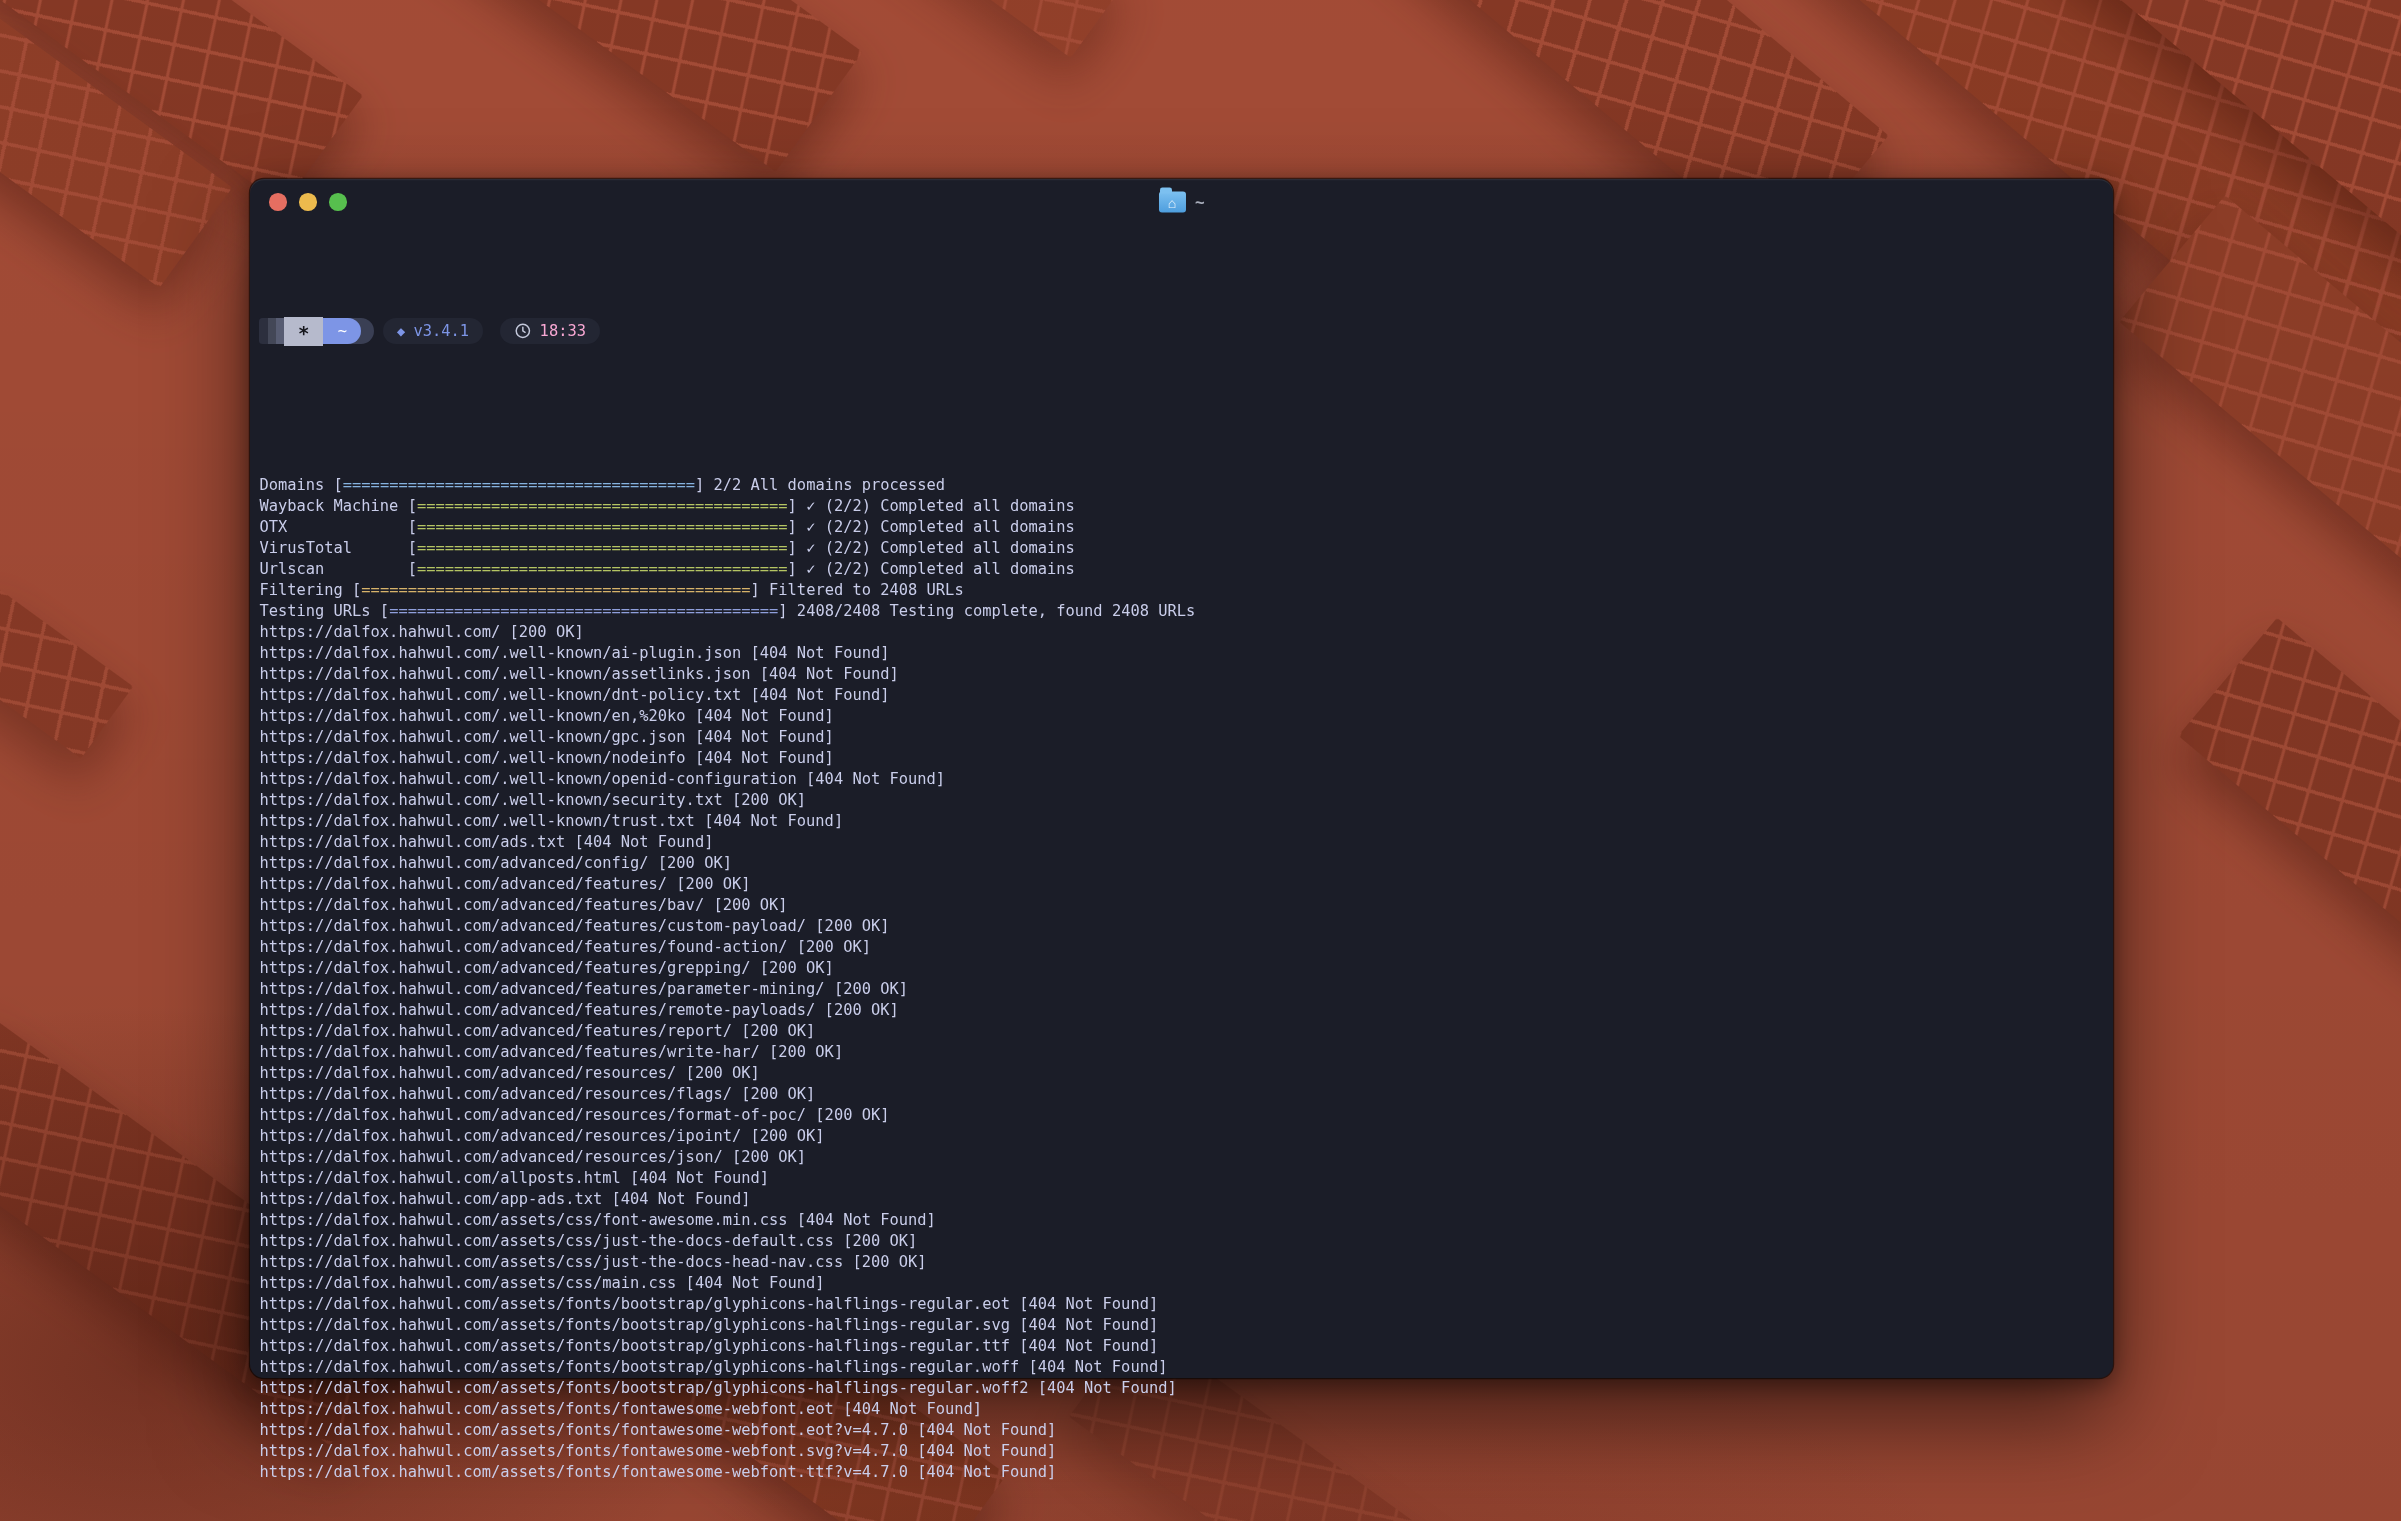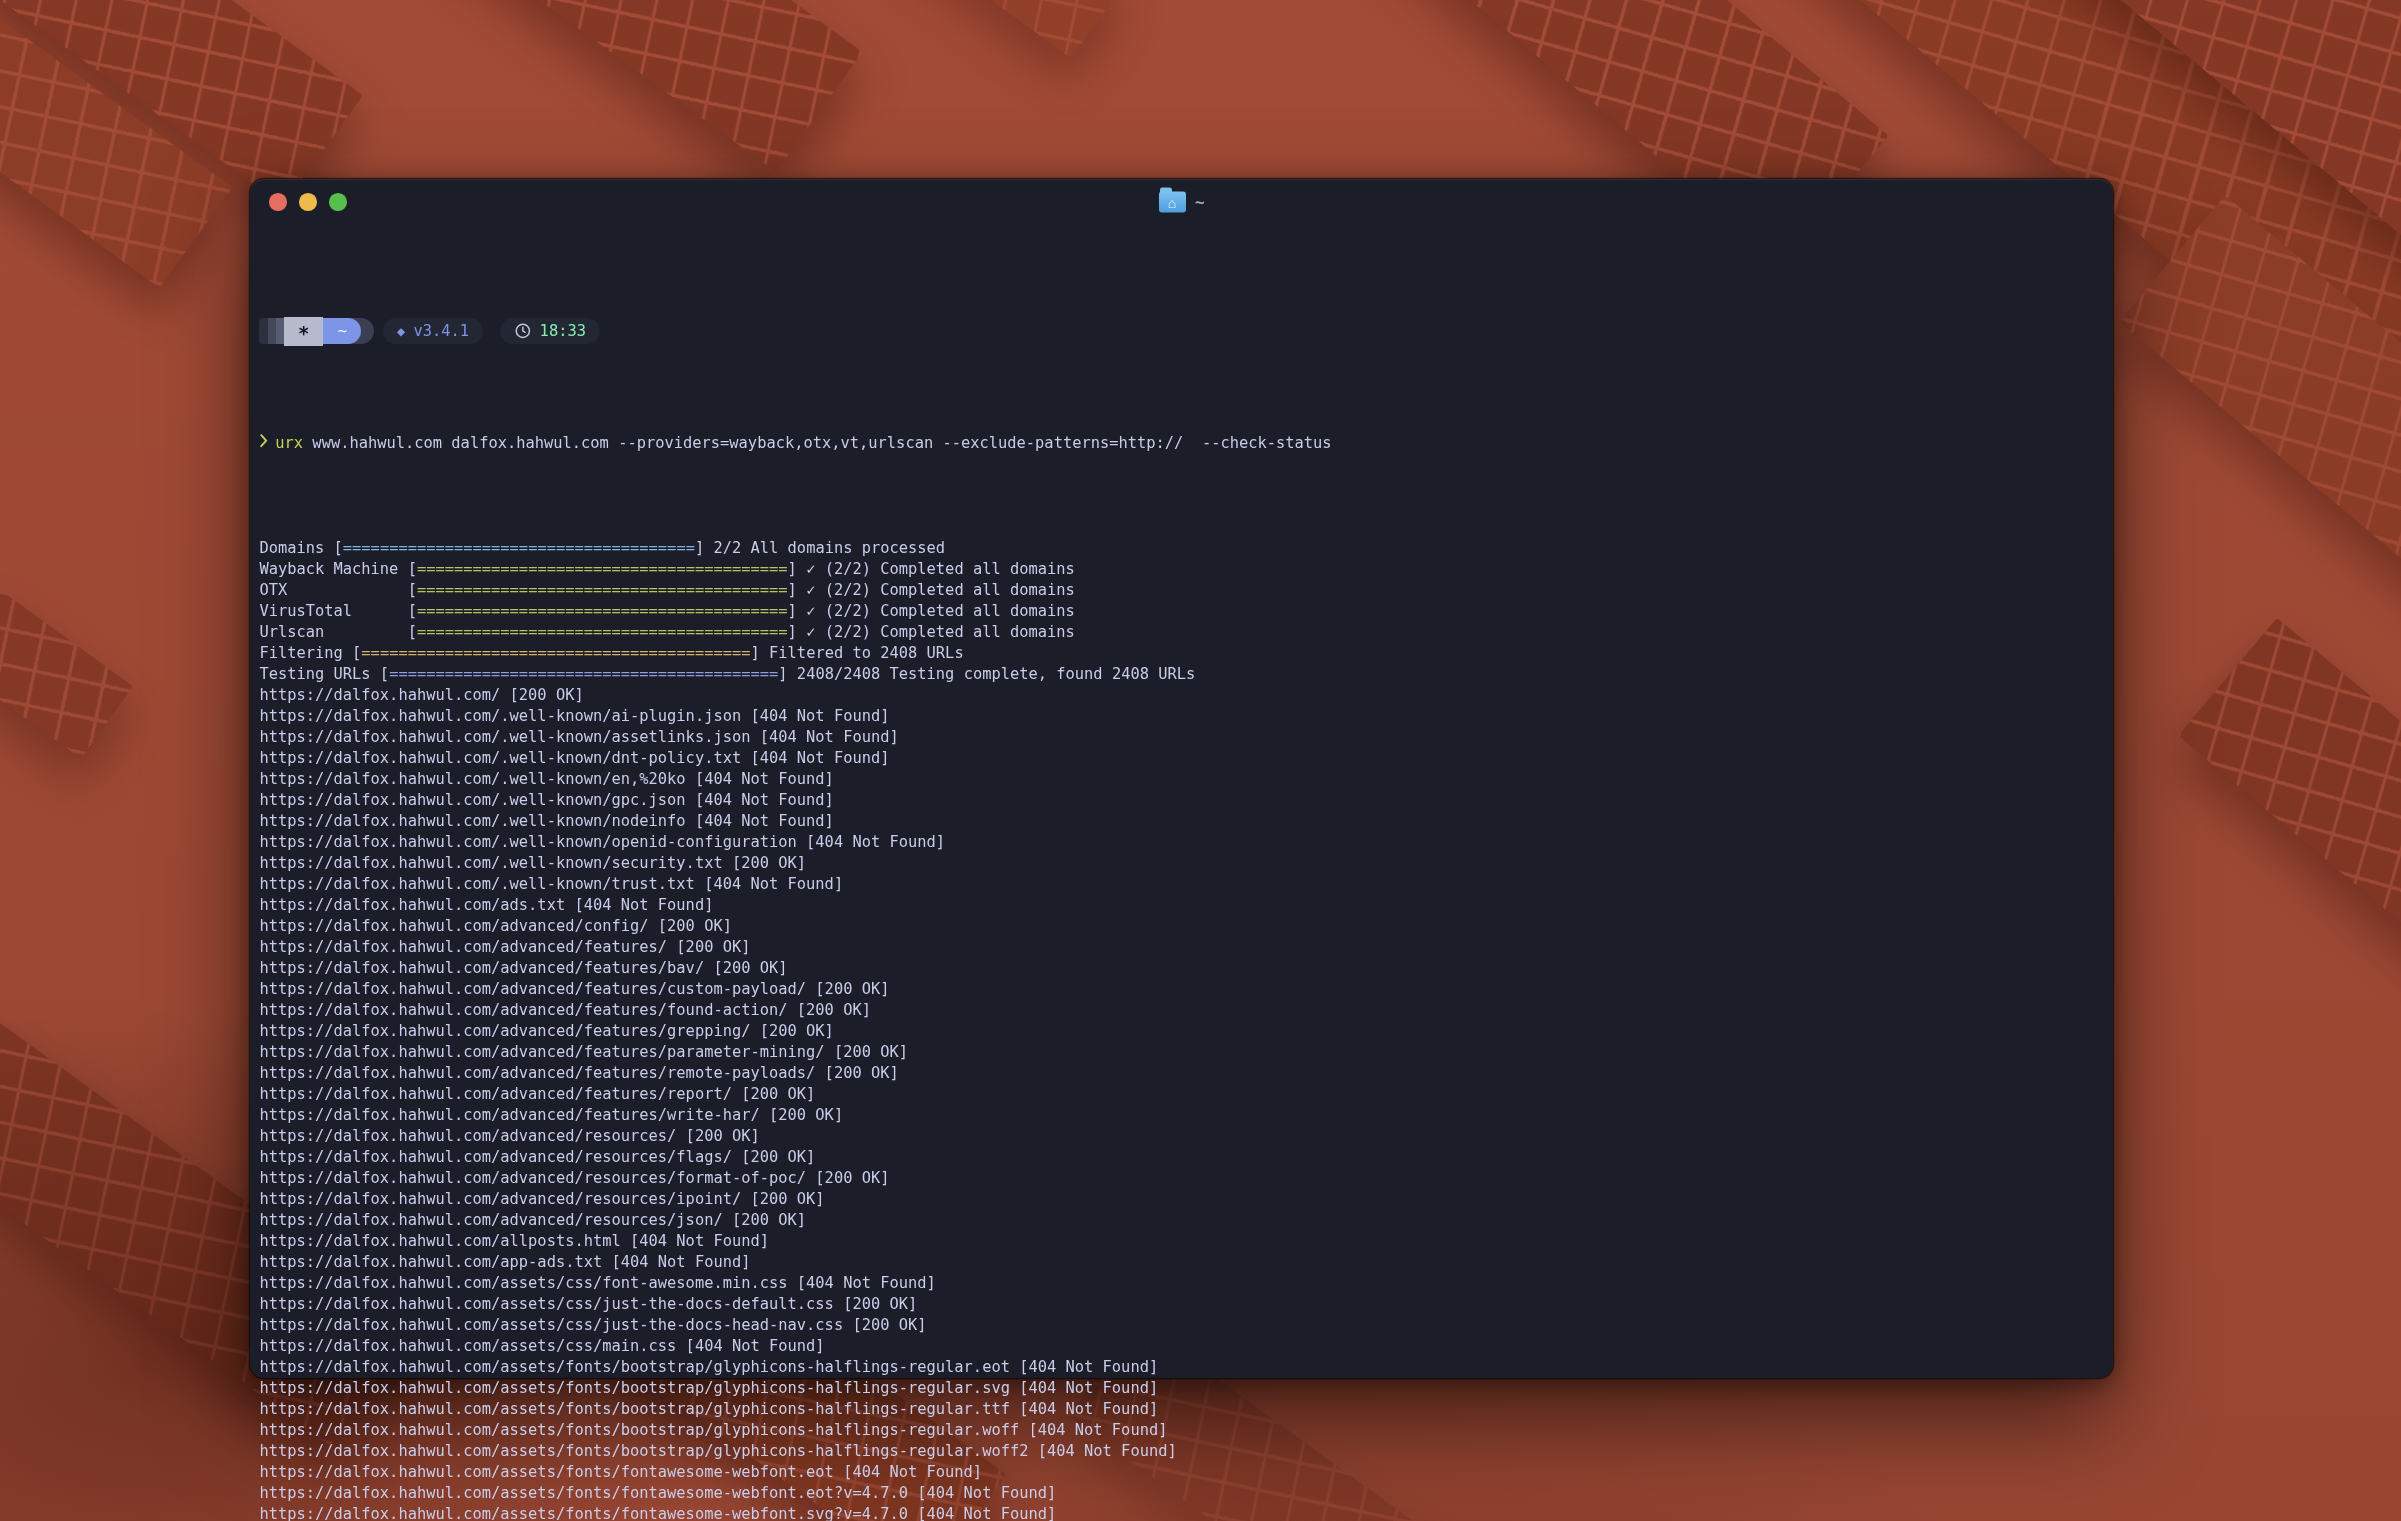--- a/index.html
+++ b/index.html
@@ -53,21 +53,21 @@
   .seg2{width:8.3px;background:#434757;}
   .seg3{width:8.3px;background:#575c72;}
   .seg-star{width:39px;background:#b6bacc;color:#15161d;font-size:19px;font-weight:bold;
             padding-top:3.5px;}
   .seg-path{width:38px;background:#7d95e6;color:#fff;font-size:15.4px;border-radius:0 13px 13px 0;
             z-index:2;}
   .seg-cap{width:25px;background:#3a3f54;border-radius:0 13px 13px 0;margin-left:-11.8px;z-index:1;}
   .pill{height:26px;display:flex;align-items:center;gap:8.3px;background:#232633;
         border-radius:13px;padding:0 14px;}
   .pill-ver{margin-left:8.3px;color:#7d95e6;}
-  .pill-time{margin-left:16.5px;color:#86efac;}
+  .pill-time{margin-left:16.5px;color:#f9a8d4;}
   .diamond{font-size:14px;color:#7d95e6;}
   .lime{color:#c6d157;}
   .caret-icon{margin-right:5.9px;}
 </style>
 </head>
 <body>
 
 <div class="stage">
 
   <div class="band" style="left:-94px;top:-53px;width:461px;height:136px;transform:rotate(36deg);">
@@ -144,23 +144,20 @@
         <span class="pill pill-time">
           <svg viewBox="0 0 24 24" width="17.7" height="17.7">
               <circle cx="12" cy="12" r="9" fill="none" stroke="#c3c8da" stroke-width="2"></circle>
               <path d="M12 7v5l3 2" fill="none" stroke="#c3c8da" stroke-width="2" stroke-linecap="round"></path>
             </svg>
           <span>18:33</span>
         </span>
       </div>
 
       
-      <div class="line"><svg class="caret-icon" viewBox="0 0 16 28" width="10" height="15.4">
-            <path d="M3 4l9 10-9 10" fill="none" stroke="#c6d157" stroke-width="3.5" stroke-linecap="round" stroke-linejoin="round"></path>
-          </svg><span class="lime">urx</span><span> www.hahwul.com dalfox.hahwul.com --providers=wayback,otx,vt,urlscan --exclude-patterns=http://  --check-status</span></div>
 
       
       <div><div class="line"><span>Domains </span><span>[</span><span style="color: rgb(134, 179, 224);">======================================</span><span>]</span><span> 2/2 All domains processed</span></div><div class="line"><span>Wayback Machine </span><span>[</span><span style="color: rgb(181, 197, 99);">========================================</span><span>]</span><span> ✓ (2/2) Completed all domains</span></div><div class="line"><span>OTX             </span><span>[</span><span style="color: rgb(181, 197, 99);">========================================</span><span>]</span><span> ✓ (2/2) Completed all domains</span></div><div class="line"><span>VirusTotal      </span><span>[</span><span style="color: rgb(181, 197, 99);">========================================</span><span>]</span><span> ✓ (2/2) Completed all domains</span></div><div class="line"><span>Urlscan         </span><span>[</span><span style="color: rgb(181, 197, 99);">========================================</span><span>]</span><span> ✓ (2/2) Completed all domains</span></div><div class="line"><span>Filtering </span><span>[</span><span style="color: rgb(215, 179, 106);">==========================================</span><span>]</span><span> Filtered to 2408 URLs</span></div><div class="line"><span>Testing URLs </span><span>[</span><span style="color: rgb(143, 159, 220);">==========================================</span><span>]</span><span> 2408/2408 Testing complete, found 2408 URLs</span></div><div class="line">https://dalfox.hahwul.com/ [200 OK]</div><div class="line">https://dalfox.hahwul.com/.well-known/ai-plugin.json [404 Not Found]</div><div class="line">https://dalfox.hahwul.com/.well-known/assetlinks.json [404 Not Found]</div><div class="line">https://dalfox.hahwul.com/.well-known/dnt-policy.txt [404 Not Found]</div><div class="line">https://dalfox.hahwul.com/.well-known/en,%20ko [404 Not Found]</div><div class="line">https://dalfox.hahwul.com/.well-known/gpc.json [404 Not Found]</div><div class="line">https://dalfox.hahwul.com/.well-known/nodeinfo [404 Not Found]</div><div class="line">https://dalfox.hahwul.com/.well-known/openid-configuration [404 Not Found]</div><div class="line">https://dalfox.hahwul.com/.well-known/security.txt [200 OK]</div><div class="line">https://dalfox.hahwul.com/.well-known/trust.txt [404 Not Found]</div><div class="line">https://dalfox.hahwul.com/ads.txt [404 Not Found]</div><div class="line">https://dalfox.hahwul.com/advanced/config/ [200 OK]</div><div class="line">https://dalfox.hahwul.com/advanced/features/ [200 OK]</div><div class="line">https://dalfox.hahwul.com/advanced/features/bav/ [200 OK]</div><div class="line">https://dalfox.hahwul.com/advanced/features/custom-payload/ [200 OK]</div><div class="line">https://dalfox.hahwul.com/advanced/features/found-action/ [200 OK]</div><div class="line">https://dalfox.hahwul.com/advanced/features/grepping/ [200 OK]</div><div class="line">https://dalfox.hahwul.com/advanced/features/parameter-mining/ [200 OK]</div><div class="line">https://dalfox.hahwul.com/advanced/features/remote-payloads/ [200 OK]</div><div class="line">https://dalfox.hahwul.com/advanced/features/report/ [200 OK]</div><div class="line">https://dalfox.hahwul.com/advanced/features/write-har/ [200 OK]</div><div class="line">https://dalfox.hahwul.com/advanced/resources/ [200 OK]</div><div class="line">https://dalfox.hahwul.com/advanced/resources/flags/ [200 OK]</div><div class="line">https://dalfox.hahwul.com/advanced/resources/format-of-poc/ [200 OK]</div><div class="line">https://dalfox.hahwul.com/advanced/resources/ipoint/ [200 OK]</div><div class="line">https://dalfox.hahwul.com/advanced/resources/json/ [200 OK]</div><div class="line">https://dalfox.hahwul.com/allposts.html [404 Not Found]</div><div class="line">https://dalfox.hahwul.com/app-ads.txt [404 Not Found]</div><div class="line">https://dalfox.hahwul.com/assets/css/font-awesome.min.css [404 Not Found]</div><div class="line">https://dalfox.hahwul.com/assets/css/just-the-docs-default.css [200 OK]</div><div class="line">https://dalfox.hahwul.com/assets/css/just-the-docs-head-nav.css [200 OK]</div><div class="line">https://dalfox.hahwul.com/assets/css/main.css [404 Not Found]</div><div class="line">https://dalfox.hahwul.com/assets/fonts/bootstrap/glyphicons-halflings-regular.eot [404 Not Found]</div><div class="line">https://dalfox.hahwul.com/assets/fonts/bootstrap/glyphicons-halflings-regular.svg [404 Not Found]</div><div class="line">https://dalfox.hahwul.com/assets/fonts/bootstrap/glyphicons-halflings-regular.ttf [404 Not Found]</div><div class="line">https://dalfox.hahwul.com/assets/fonts/bootstrap/glyphicons-halflings-regular.woff [404 Not Found]</div><div class="line">https://dalfox.hahwul.com/assets/fonts/bootstrap/glyphicons-halflings-regular.woff2 [404 Not Found]</div><div class="line">https://dalfox.hahwul.com/assets/fonts/fontawesome-webfont.eot [404 Not Found]</div><div class="line">https://dalfox.hahwul.com/assets/fonts/fontawesome-webfont.eot?v=4.7.0 [404 Not Found]</div><div class="line">https://dalfox.hahwul.com/assets/fonts/fontawesome-webfont.svg?v=4.7.0 [404 Not Found]</div><div class="line">https://dalfox.hahwul.com/assets/fonts/fontawesome-webfont.ttf?v=4.7.0 [404 Not Found]</div></div>
 
     </div>
   </div>
 </div>
 
 
 </body></html>

